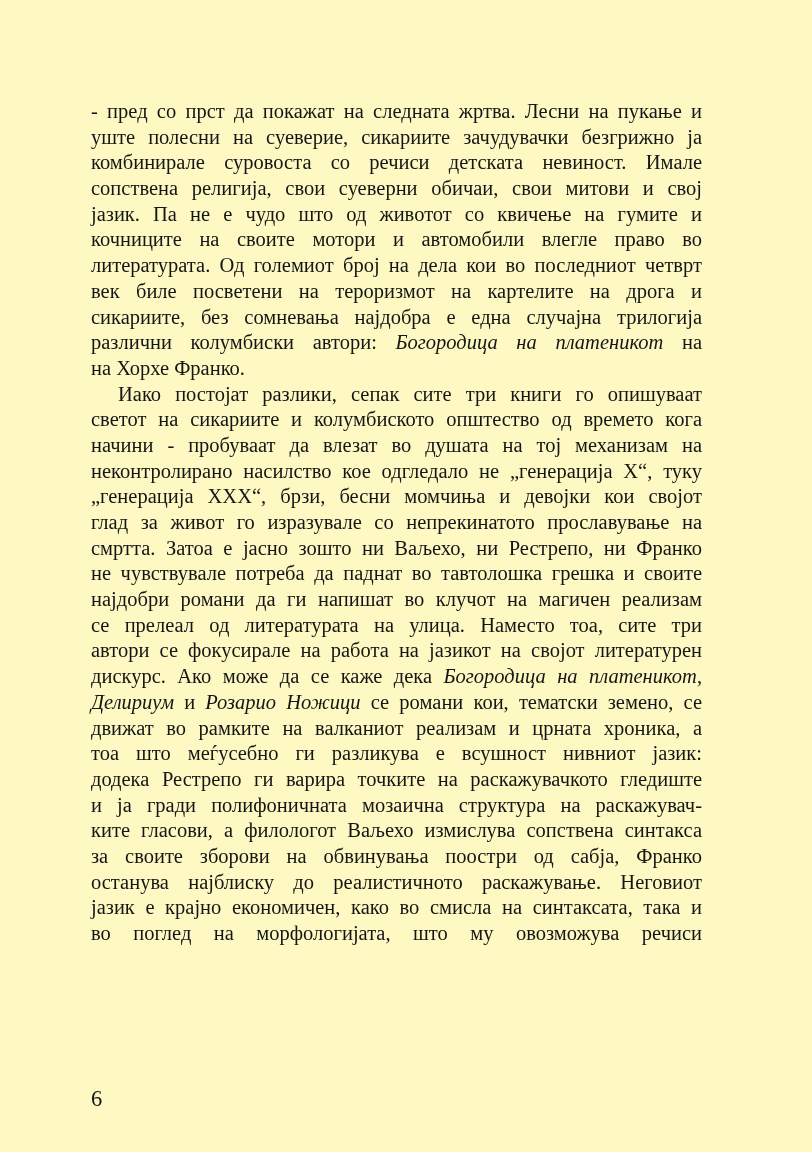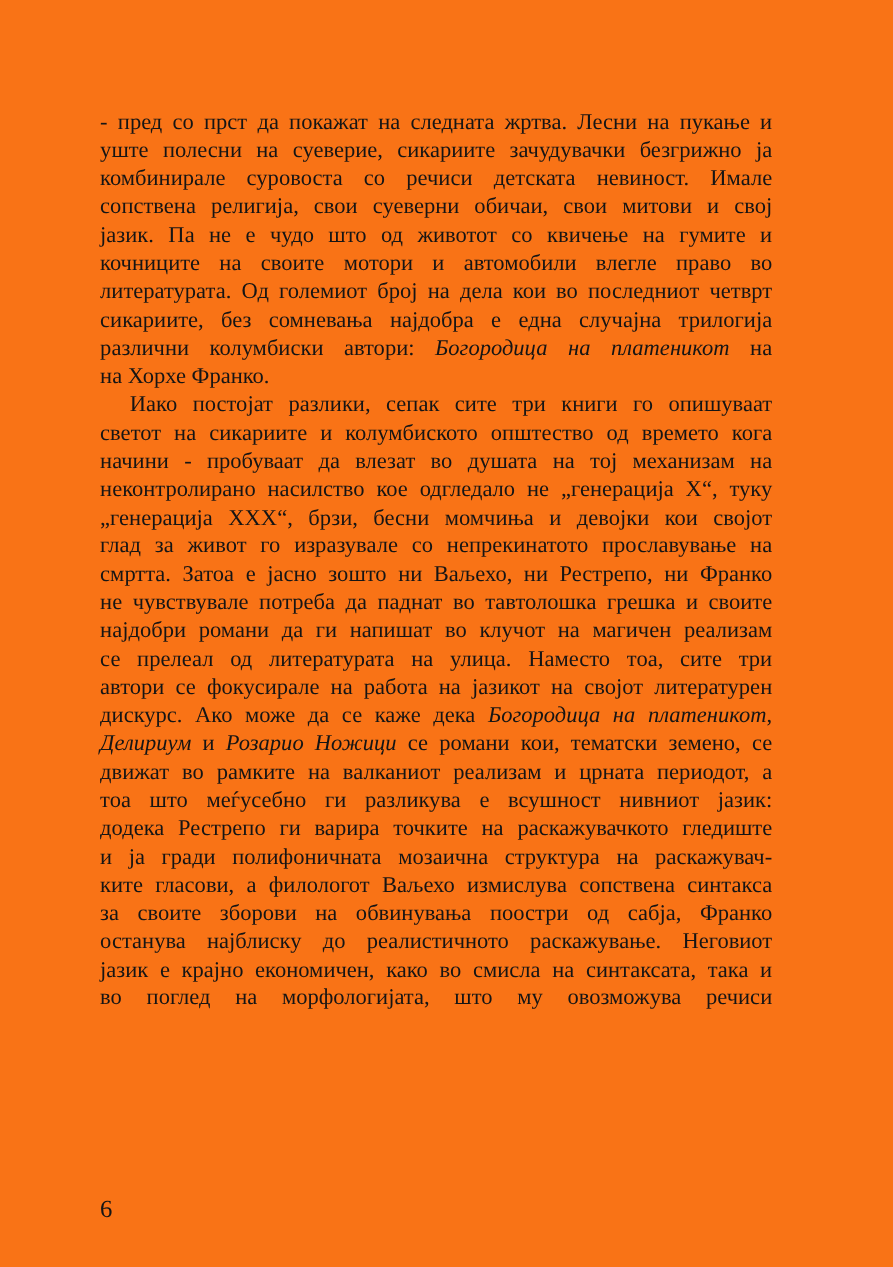--- a/index.html
+++ b/index.html
@@ -4,21 +4,21 @@
 <style>
   html, body {
     margin: 0;
     padding: 0;
     background: #e8e8e8;
   }
   .page {
     position: relative;
     width: 812px;
     height: 1152px;
-    background: #f97316;
+    background: #fef9c3;
     overflow: hidden;
     font-family: "Liberation Serif", "DejaVu Serif", serif;
     color: #151515;
   }
   .text-block {
     position: absolute;
     left: 91px;
     top: 99px;
     width: 611px;
   }
@@ -58,37 +58,38 @@
 
 <div class="page">
   <div class="text-block">
       <div class="line"><span>- пред со прст да покажат на следната жртва. Лесни на пукање и</span></div>
       <div class="line"><span>уште полесни на суеверие, сикариите зачудувачки безгрижно ја</span></div>
       <div class="line"><span>комбинирале суровоста со речиси детската невиност. Имале</span></div>
       <div class="line"><span>сопствена религија, свои суеверни обичаи, свои митови и свој</span></div>
       <div class="line"><span>јазик. Па не е чудо што од животот со квичење на гумите и</span></div>
       <div class="line"><span>кочниците на своите мотори и автомобили влегле право во</span></div>
       <div class="line"><span>литературата. Од големиот број на дела кои во последниот четврт</span></div>
+      <div class="line"><span>век биле посветени на тероризмот на картелите на дрога и</span></div>
       <div class="line"><span>сикариите, без сомневања најдобра е една случајна трилогија</span></div>
       <div class="line"><span>различни колумбиски автори: </span><span class="it">Богородица на платеникот</span><span> на</span></div>
       <div class="line end"><span>на Хорхе Франко.</span></div>
       <div class="line indent"><span>Иако постојат разлики, сепак сите три книги го опишуваат</span></div>
       <div class="line"><span>светот на сикариите и колумбиското општество од времето кога</span></div>
       <div class="line"><span>начини - пробуваат да влезат во душата на тој механизам на</span></div>
       <div class="line"><span>неконтролирано насилство кое одгледало не „генерација X“, туку</span></div>
       <div class="line"><span>„генерација XXX“, брзи, бесни момчиња и девојки кои својот</span></div>
       <div class="line"><span>глад за живот го изразувале со непрекинатото прославување на</span></div>
       <div class="line"><span>смртта. Затоа е јасно зошто ни Ваљехо, ни Рестрепо, ни Франко</span></div>
       <div class="line"><span>не чувствувале потреба да паднат во тавтолошка грешка и своите</span></div>
       <div class="line"><span>најдобри романи да ги напишат во клучот на магичен реализам</span></div>
       <div class="line"><span>се прелеал од литературата на улица. Наместо тоа, сите три</span></div>
       <div class="line"><span>автори се фокусирале на работа на јазикот на својот литературен</span></div>
       <div class="line"><span>дискурс. Ако може да се каже дека </span><span class="it">Богородица на платеникот</span><span>,</span></div>
       <div class="line"><span class="it">Делириум</span><span> и </span><span class="it">Розарио Ножици</span><span> се романи кои, тематски земено, се</span></div>
-      <div class="line"><span>движат во рамките на валканиот реализам и црната периодот, а</span></div>
+      <div class="line"><span>движат во рамките на валканиот реализам и црната хроника, а</span></div>
       <div class="line"><span>тоа што меѓусебно ги разликува е всушност нивниот јазик:</span></div>
       <div class="line"><span>додека Рестрепо ги варира точките на раскажувачкото гледиште</span></div>
       <div class="line"><span>и ја гради полифоничната мозаична структура на раскажувач-</span></div>
       <div class="line"><span>ките гласови, а филологот Ваљехо измислува сопствена синтакса</span></div>
       <div class="line"><span>за своите зборови на обвинувања поостри од сабја, Франко</span></div>
       <div class="line"><span>останува најблиску до реалистичното раскажување. Неговиот</span></div>
       <div class="line"><span>јазик е крајно економичен, како во смисла на синтаксата, така и</span></div>
       <div class="line"><span>во поглед на морфологијата, што му овозможува речиси</span></div>
     </div>
   <div class="page-number">6</div>

